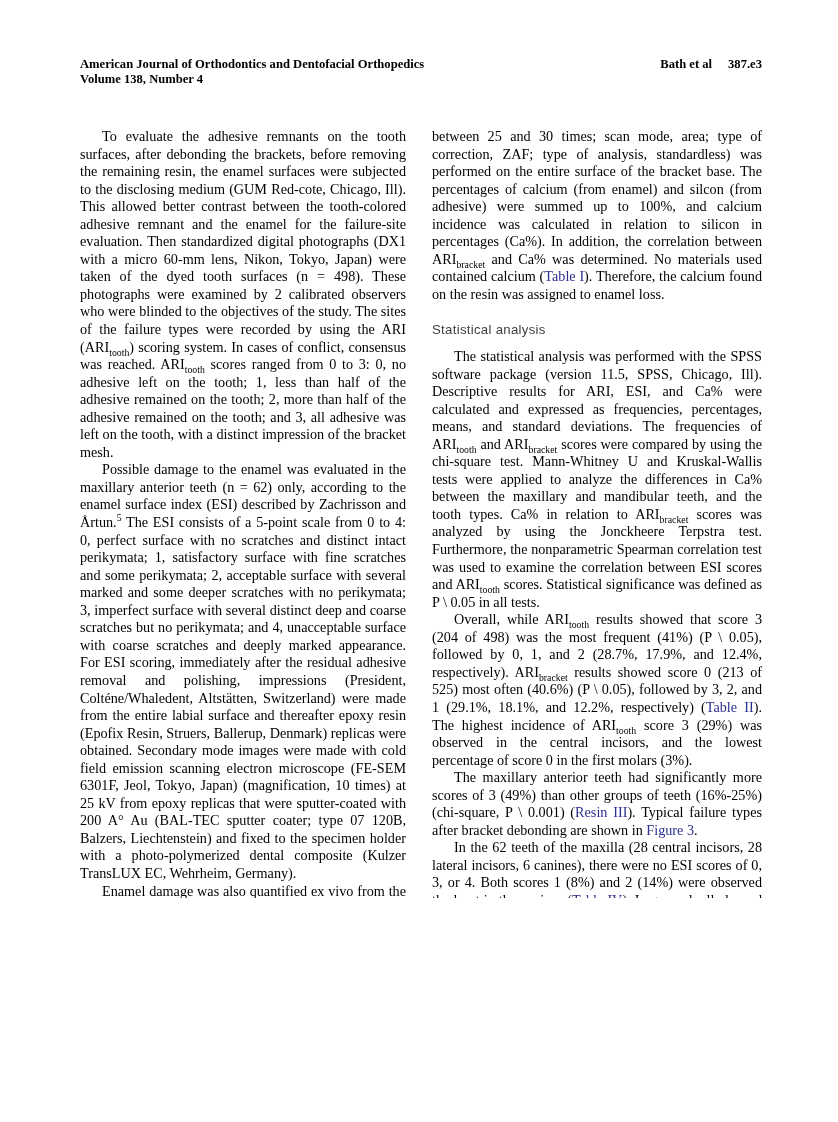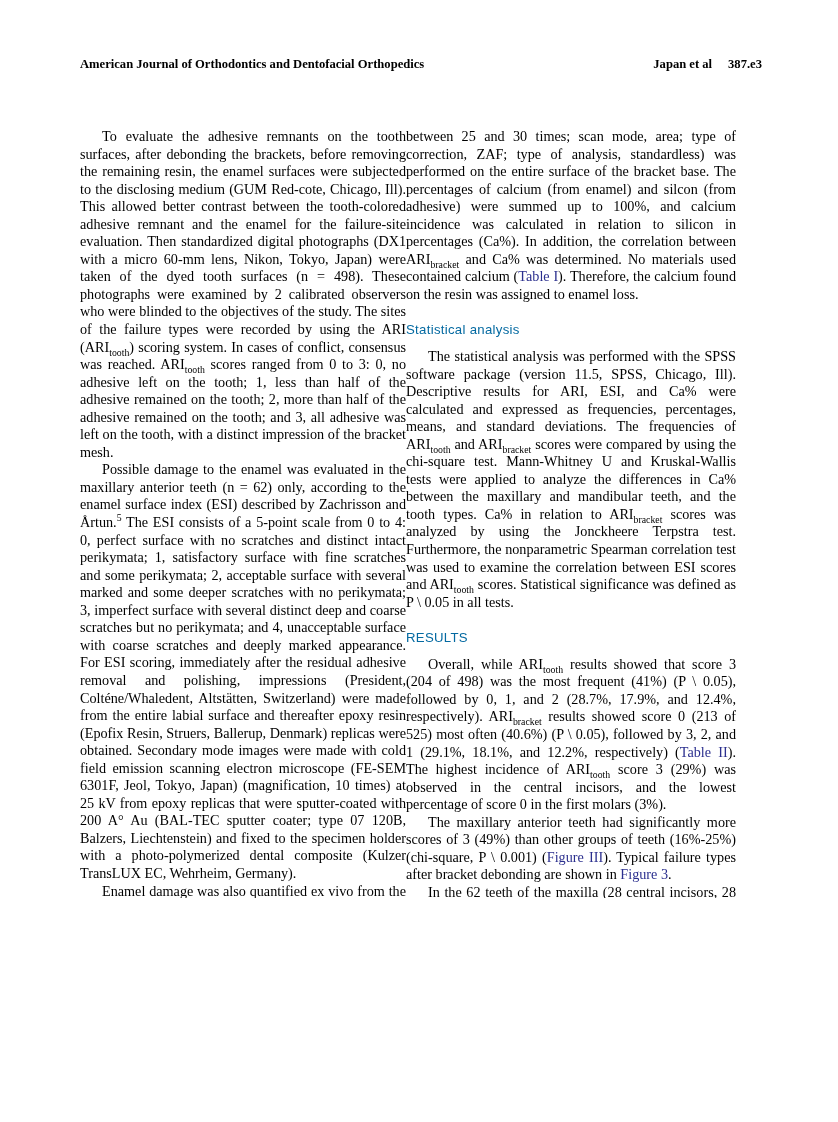--- a/index.html
+++ b/index.html
@@ -26,71 +26,72 @@
     font-weight: bold;
     font-size: 12.6px;
     line-height: 15.2px;
   }
   .hdr-right { white-space: nowrap; }
   .citation-page { margin-left: 16px; font-family: Liberation Serif, serif; }
   main.columns {
     position: absolute;
     left: 80px; top: 128px;
     display: flex;
+    gap: 26px;
   }
   .col {
     text-align: justify;
     font-size: 14.2px;
     line-height: 17.55px;
     color: var(--text-color);
   }
   .col-left  { width: 326px; }
   .col-right { width: 330px; }
   .col p { margin: 0; text-indent: 22px; }
   .col p.noindent { text-indent: 0; }
   h2.heading {
     font-family: "Liberation Sans", sans-serif;
     font-weight: normal;
     font-size: 13.2px;
     letter-spacing: 0.3px;
-    color: #0369a1;
+    color: #404040;
     text-align: left;
     text-indent: 0;
     margin: 18px 0 9px 0;
   }
   sub { font-size: 69%; line-height: 0; font-family: Liberation Serif, serif; }
   sup { font-size: 69%; line-height: 0; }
   a.xref {
     color: var(--link-color);
     text-decoration: none;
     cursor: pointer;
   }
 </style>
 </head>
 <body>
 
 <div class="page">
   <header class="running-head">
     <div class="hdr-left">
       <div>American Journal of Orthodontics and Dentofacial Orthopedics</div>
+      <div>Volume 138, Number 4</div>
     </div>
     <div class="hdr-right">
-      <span>Japan et al</span><span class="citation-page">387.e3</span>
+      <span>Bath et al</span><span class="citation-page">387.e3</span>
     </div>
   </header>
 
   <main class="columns">
     <section class="col col-left">
         <p>To evaluate the adhesive remnants on the tooth surfaces, after debonding the brackets, before removing the remaining resin, the enamel surfaces were subjected to the disclosing medium (GUM Red-cote, Chicago, Ill). This allowed better contrast between the tooth-colored adhesive remnant and the enamel for the failure-site evaluation. Then standardized digital photographs (DX1 with a micro 60-mm lens, Nikon, Tokyo, Japan) were taken of the dyed tooth surfaces (n = 498). These photographs were examined by 2 calibrated observers who were blinded to the objectives of the study. The sites of the failure types were recorded by using the ARI (ARI<sub>tooth</sub>) scoring system. In cases of conflict, consensus was reached. ARI<sub>tooth</sub> scores ranged from 0 to 3: 0, no adhesive left on the tooth; 1, less than half of the adhesive remained on the tooth; 2, more than half of the adhesive remained on the tooth; and 3, all adhesive was left on the tooth, with a distinct impression of the bracket mesh.</p>
         <p>Possible damage to the enamel was evaluated in the maxillary anterior teeth (n = 62) only, according to the enamel surface index (ESI) described by Zachrisson and Årtun.<sup>5</sup> The ESI consists of a 5-point scale from 0 to 4: 0, perfect surface with no scratches and distinct intact perikymata; 1, satisfactory surface with fine scratches and some perikymata; 2, acceptable surface with several marked and some deeper scratches with no perikymata; 3, imperfect surface with several distinct deep and coarse scratches but no perikymata; and 4, unacceptable surface with coarse scratches and deeply marked appearance. For ESI scoring, immediately after the residual adhesive removal and polishing, impressions (President, Colténe/Whaledent, Altstätten, Switzerland) were made from the entire labial surface and thereafter epoxy resin (Epofix Resin, Struers, Ballerup, Denmark) replicas were obtained. Secondary mode images were made with cold field emission scanning electron microscope (FE-SEM 6301F, Jeol, Tokyo, Japan) (magnification, 10 times) at 25 kV from epoxy replicas that were sputter-coated with 200 A° Au (BAL-TEC sputter coater; type 07 120B, Balzers, Liechtenstein) and fixed to the specimen holder with a photo-polymerized dental composite (Kulzer TransLUX EC, Wehrheim, Germany).</p>
         <p>Enamel damage was also quantified ex vivo from the debonded brackets that received ARI<sub>bracket</sub> scores 1, 2, or 3 (n = 306). Energy dispersive x-ray spectrometry (EDX) mean area scan analysis (JSM-6400, Jeol) (accelerating voltage, 20 kV; beam current, 6.1 nA; type of detector, Si(Li)-liquid N<sub>2</sub> cooled, secondary mode, ThermoNoran System Six, SelectScience Ltd, Bath, UK); spectra acquisition time, 100 seconds; detector dead time, 25%; resolution, 143 eV; magnification,</p>
       </section>
     <section class="col col-right">
         <p class="noindent">between 25 and 30 times; scan mode, area; type of correction, ZAF; type of analysis, standardless) was performed on the entire surface of the bracket base. The percentages of calcium (from enamel) and silcon (from adhesive) were summed up to 100%, and calcium incidence was calculated in relation to silicon in percentages (Ca%). In addition, the correlation between ARI<sub>bracket</sub> and Ca% was determined. No materials used contained calcium (<a class="xref">Table I</a>). Therefore, the calcium found on the resin was assigned to enamel loss.</p>
         <h2 class="heading">Statistical analysis</h2>
         <p>The statistical analysis was performed with the SPSS software package (version 11.5, SPSS, Chicago, Ill). Descriptive results for ARI, ESI, and Ca% were calculated and expressed as frequencies, percentages, means, and standard deviations. The frequencies of ARI<sub>tooth</sub> and ARI<sub>bracket</sub> scores were compared by using the chi-square test. Mann-Whitney U and Kruskal-Wallis tests were applied to analyze the differences in Ca% between the maxillary and mandibular teeth, and the tooth types. Ca% in relation to ARI<sub>bracket</sub> scores was analyzed by using the Jonckheere Terpstra test. Furthermore, the nonparametric Spearman correlation test was used to examine the correlation between ESI scores and ARI<sub>tooth</sub> scores. Statistical significance was defined as P \ 0.05 in all tests.</p>
-        <h2 class="heading">RESULTS</h2>
         <p>Overall, while ARI<sub>tooth</sub> results showed that score 3 (204 of 498) was the most frequent (41%) (P \ 0.05), followed by 0, 1, and 2 (28.7%, 17.9%, and 12.4%, respectively). ARI<sub>bracket</sub> results showed score 0 (213 of 525) most often (40.6%) (P \ 0.05), followed by 3, 2, and 1 (29.1%, 18.1%, and 12.2%, respectively) (<a class="xref">Table II</a>). The highest incidence of ARI<sub>tooth</sub> score 3 (29%) was observed in the central incisors, and the lowest percentage of score 0 in the first molars (3%).</p>
-        <p>The maxillary anterior teeth had significantly more scores of 3 (49%) than other groups of teeth (16%-25%) (chi-square, P \ 0.001) (<a class="xref">Figure III</a>). Typical failure types after bracket debonding are shown in <a class="xref">Figure 3</a>.</p>
+        <p>The maxillary anterior teeth had significantly more scores of 3 (49%) than other groups of teeth (16%-25%) (chi-square, P \ 0.001) (<a class="xref">Resin III</a>). Typical failure types after bracket debonding are shown in <a class="xref">Figure 3</a>.</p>
         <p>In the 62 teeth of the maxilla (28 central incisors, 28 lateral incisors, 6 canines), there were no ESI scores of 0, 3, or 4. Both scores 1 (8%) and 2 (14%) were observed the least in the canines (<a class="xref">Table IV</a>). In general, all cleaned teeth had acceptable to satisfactory enamel surfaces after debonding, with ESI scores of either 1 or 2 (<a class="xref">Fig 2</a>). No correlation between ESI and ARI<sub>tooth</sub> scores was found (Spearman rho = 0.014, P = 0.91).</p>
       </section>
   </main>
 </div>
 
 </body></html>

